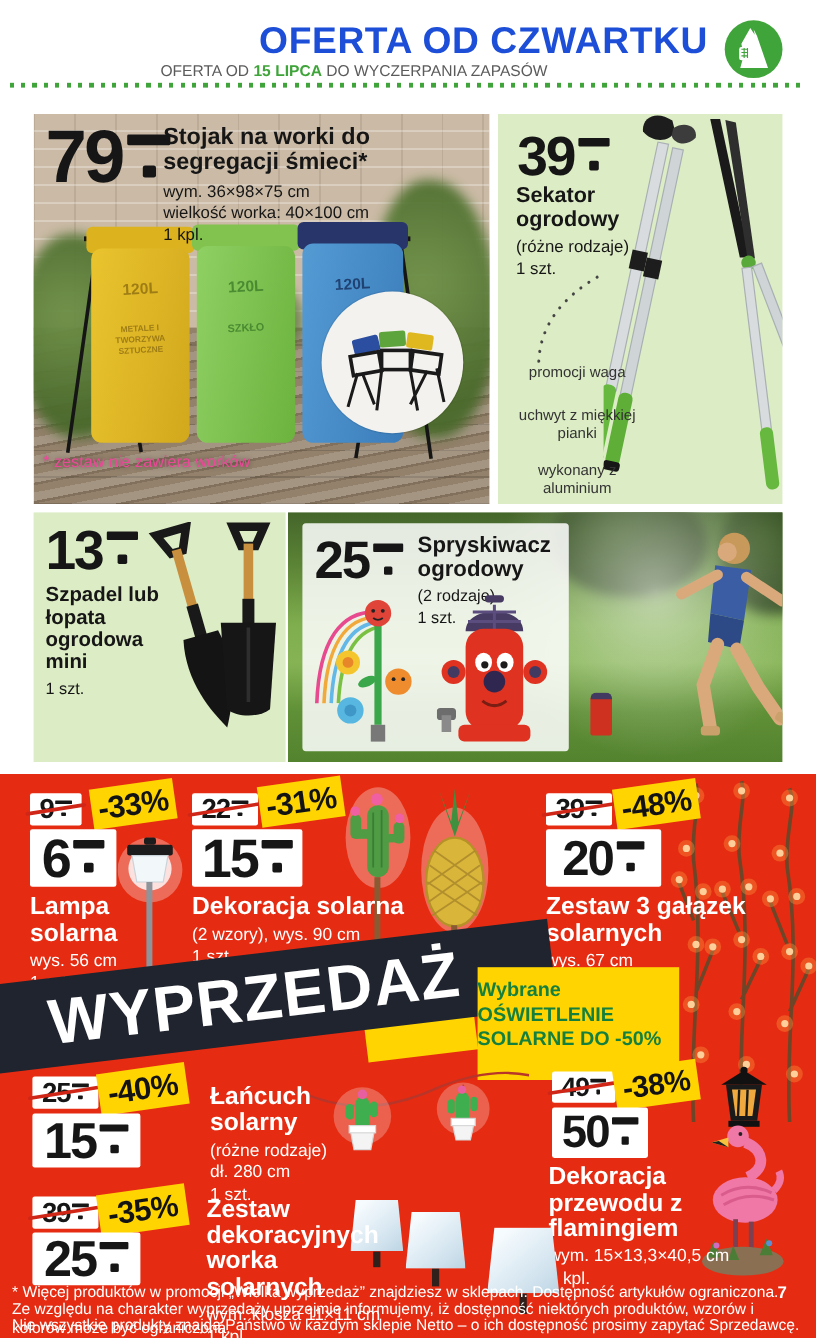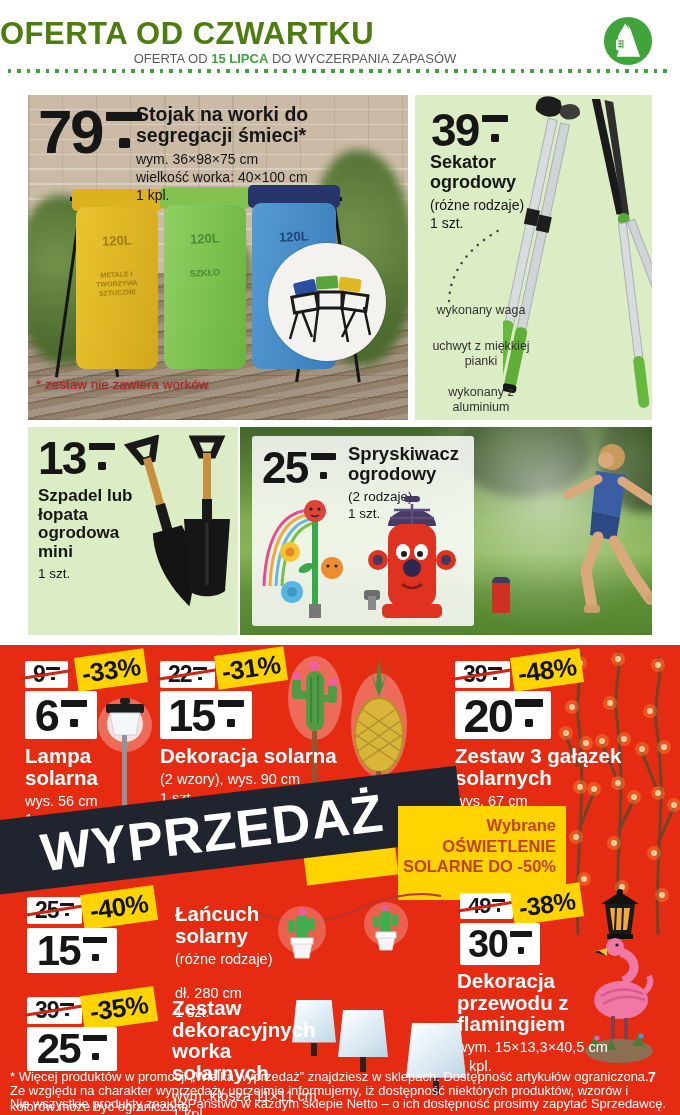--- a/index.html
+++ b/index.html
@@ -48,21 +48,21 @@
   .sqlamp .stake{width:6px;height:24%;background:#30201c;margin:0 auto}
   .callout{position:absolute;font-size:12.5px;color:#333;text-align:center;line-height:1.2;width:124px}
   .fineline{position:absolute;left:10px;right:10px;text-align:left;color:#fff;font-size:13px;line-height:1.25}
 </style>
 </head>
 <body>
 
 <div id="page">
 
   <div class="abs" style="left:0;top:0;width:680px;height:92px">
-    <div class="abs" style="left:0;right:90px;top:16px;text-align:left;font-size:31px;font-weight:800;color:#4d7c0f;letter-spacing:.5px">OFERTA OD CZWARTKU</div>
+    <div class="abs" style="left:0;right:90px;top:16px;text-align:right;font-size:31px;font-weight:800;color:#1d4ed8;letter-spacing:.5px">OFERTA OD CZWARTKU</div>
     <div class="abs" style="left:0;right:90px;top:51px;text-align:center;font-size:13px;color:#5b5b5b">
       <span>OFERTA OD</span>
       <span style="color:#3fa43a;font-weight:800">15 LIPCA</span>
       <span>DO WYCZERPANIA ZAPASÓW</span>
     </div>
     <svg class="abs" style="left:603px;top:16px" width="50" height="50" viewBox="0 0 54 54">
       <circle cx="27" cy="27" r="26" fill="#3fa43a"></circle>
       <path d="M24 8 L28 14 L27 9 L30 15 L40 44 L15 44 L18 33 L16 22 Z" fill="#ffffff"></path>
       <rect x="14" y="25" width="10" height="12" rx="2" fill="#ffffff"></rect>
       <path d="M16 27 h6 M16 30 h6 M16 33 h6 M18.5 26 v9 M21.5 26 v9" stroke="#3fa43a" stroke-width="1"></path>
@@ -119,21 +119,21 @@
           <i class="b"></i>
           <i class="d"></i>
         </span>
     </div>
     <div class="tlabel" style="left:108px;top:9px;width:236px">
       <span class="t" style="font-size:19.5px">Stojak na worki do segregacji śmieci*</span>
       <div class="d">wym. 36×98×75 cm</div>
       <div class="d" style="margin-top:0">wielkość worka: 40×100 cm</div>
       <div class="d" style="margin-top:0">1 kpl.</div>
     </div>
-    <div class="abs" style="left:8px;top:282px;color:#b91c1c;font-size:13.5px;text-shadow:0 0 4px rgba(0,0,0,.45)">* zestaw nie zawiera worków</div>
+    <div class="abs" style="left:8px;top:282px;color:#ec4899;font-size:13.5px;text-shadow:0 0 4px rgba(0,0,0,.45)">* zestaw nie zawiera worków</div>
   </div>
 
   <div class="abs panelGreen" style="left:415px;top:95px;width:237px;height:325px;overflow:hidden">
     <svg class="abs" style="left:88px;top:0" width="150" height="325" viewBox="0 0 150 325">
       <g transform="rotate(12 55 50)">
         <path d="M48 6 C34 0 22 8 26 20 C36 28 50 24 52 14 Z" fill="#1d1d1d"></path>
         <path d="M50 12 C58 4 70 6 70 16 C64 26 52 24 50 18 Z" fill="#3c3c3c"></path>
         <rect x="40" y="26" width="9" height="210" fill="#d8dcde" stroke="#a9b0b4"></rect>
         <rect x="53" y="28" width="9" height="212" fill="#cfd4d7" stroke="#a9b0b4"></rect>
         <rect x="38" y="118" width="13" height="16" fill="#1d1d1d"></rect>
@@ -165,21 +165,21 @@
       <span class="pm">
           <i class="b"></i>
           <i class="d"></i>
         </span>
     </div>
     <div class="tlabel" style="left:15px;top:58px;width:132px">
       <span class="t" style="font-size:18px">Sekator ogrodowy</span>
       <div class="d">(różne rodzaje)</div>
       <div class="d" style="margin-top:0">1 szt.</div>
     </div>
-    <div class="callout" style="left:4px;top:208px">wykonany waga</div>
+    <div class="callout" style="left:4px;top:208px">promocji waga</div>
     <div class="callout" style="left:4px;top:244px">uchwyt z miękkiej pianki</div>
     <div class="callout" style="left:4px;top:290px">wykonany z aluminium</div>
   </div>
 
   <div class="abs panelGreen" style="left:28px;top:427px;width:210px;height:208px;overflow:hidden">
     <svg class="abs" style="left:90px;top:8px" width="118" height="196" viewBox="0 0 118 196">
       <g transform="rotate(-16 34 30)">
         <polygon points="18,6 44,6 36,24 26,24" fill="none" stroke="#191919" stroke-width="7"></polygon>
         <rect x="27" y="22" width="8" height="50" fill="#c8903e"></rect>
         <rect x="26" y="70" width="10" height="28" fill="#191919"></rect>
@@ -423,42 +423,42 @@
       <span class="price" style="font-size:23px">
           <span>39</span>
           <span class="pm">
             <i class="b"></i>
             <i class="d"></i>
           </span>
         </span>
     </div>
     <div class="badge" style="left:512px;top:8px;width:70px;height:34px;font-size:26px">-48%</div>
     <div class="pbox" style="left:455px;top:46px;width:96px;height:48px">
-      <span class="price" style="font-size:47px">
+      <span class="price" style="font-size:41px">
           <span>20</span>
           <span class="pm">
             <i class="b"></i>
             <i class="d"></i>
           </span>
         </span>
     </div>
     <div class="slabel" style="left:455px;top:100px;width:200px">
       <span class="t" style="max-width:190px">Zestaw 3 gałązek solarnych</span>
       <div class="d">wys. 67 cm</div>
       <div class="d" style="margin-top:0">dł. przewodu 3 m</div>
     </div>
 
     <div class="abs" style="left:305px;top:205px;width:92px;height:30px;background:#ffd401;transform:rotate(-7deg)"></div>
     <div class="abs" style="left:-38px;top:150px;width:500px;height:74px;background:#20242e;transform:rotate(-6.8deg);
          display:flex;align-items:center;justify-content:center">
       <span style="color:#fff;font-weight:800;font-size:53px;letter-spacing:1px">WYPRZEDAŻ</span>
     </div>
 
-    <div class="abs" style="left:398px;top:161px;width:168px;height:94px;background:#ffd401;color:#c2410c;
-         text-align:right;padding:9px 10px 0 0;box-sizing:border-box;font-weight:800;font-size:16.5px;line-height:1.25">
+    <div class="abs" style="left:398px;top:161px;width:168px;height:94px;background:#ffd401;color:#15803d;
+         text-align:left;padding:9px 10px 0 0;box-sizing:border-box;font-weight:800;font-size:16.5px;line-height:1.25">
       <div>Wybrane</div>
       <div>OŚWIETLENIE</div>
       <div>SOLARNE DO -50%</div>
     </div>
 
     <svg class="abs" style="left:246px;top:243px" width="195" height="92" viewBox="0 0 195 92">
       <path d="M0 20 C50 44 90 32 120 18 C150 6 175 4 195 8" fill="none" stroke="#b8352a" stroke-width="2"></path>
       <g>
         <circle cx="56" cy="42" r="24" fill="#fff" opacity=".25"></circle>
         <line x1="56" y1="30" x2="56" y2="22" stroke="#b8352a" stroke-width="1.5"></line>
@@ -495,21 +495,21 @@
           <span>15</span>
           <span class="pm">
             <i class="b"></i>
             <i class="d"></i>
           </span>
         </span>
     </div>
     <div class="slabel" style="left:175px;top:258px;width:135px">
       <span class="t" style="max-width:95px">Łańcuch solarny</span>
       <div class="d">(różne rodzaje)</div>
-      <div class="d" style="margin-top:16px">dł. 280 cm</div>
+      <div class="d" style="margin-top:0">dł. 280 cm</div>
       <div class="d" style="margin-top:0">1 szt.</div>
     </div>
 
     <svg class="abs" style="left:563px;top:243px" width="110" height="178" viewBox="0 0 110 178">
       <circle cx="57" cy="4" r="3" fill="#111"></circle>
       <polygon points="38,16 76,16 57,4" fill="#111"></polygon>
       <polygon points="42,16 72,16 68,46 46,46" fill="#1a1a1a"></polygon>
       <polygon points="47,20 67,20 64,42 50,42" fill="#f0a93e"></polygon>
       <path d="M53 20 L52 42 M60 20 L59 42" stroke="#1a1a1a" stroke-width="2"></path>
       <rect x="44" y="46" width="26" height="5" fill="#111"></rect>
@@ -535,21 +535,21 @@
           <span>49</span>
           <span class="pm">
             <i class="b"></i>
             <i class="d"></i>
           </span>
         </span>
     </div>
     <div class="badge" style="left:512px;top:242px;width:70px;height:34px;font-size:25px">-38%</div>
     <div class="pbox" style="left:460px;top:278px;width:80px;height:42px">
       <span class="price" style="font-size:38px">
-          <span>30</span>
+          <span>50</span>
           <span class="pm">
             <i class="b"></i>
             <i class="d"></i>
           </span>
         </span>
     </div>
     <div class="slabel" style="left:457px;top:325px;width:168px">
       <span class="t" style="max-width:128px">Dekoracja przewodu z flamingiem</span>
       <div class="d">wym. 15×13,3×40,5 cm</div>
       <div class="d" style="margin-top:0">1 kpl.</div>

